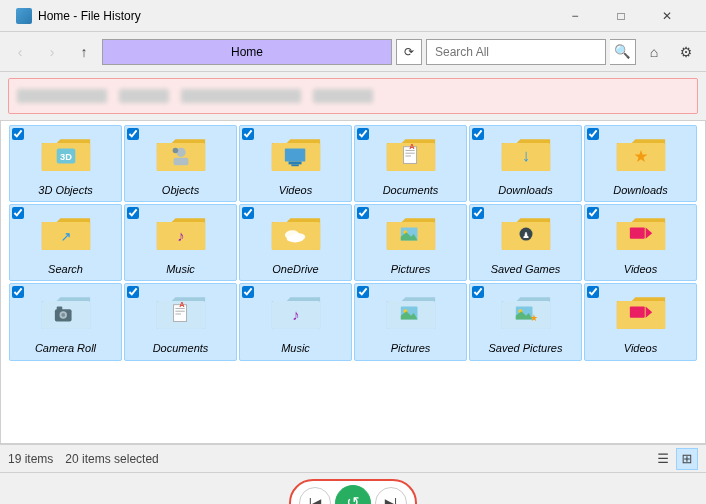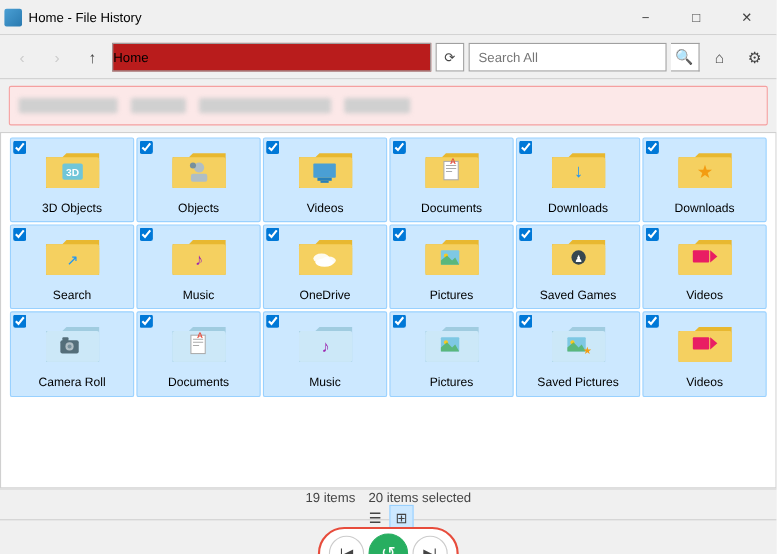--- a/index.html
+++ b/index.html
@@ -4,21 +4,21 @@
   <style>
     * { box-sizing: border-box; margin: 0; padding: 0; }
     body { font-family: 'Segoe UI', Arial, sans-serif; font-size: 12px; background: #f0f0f0; width: 706px; height: 504px; overflow: hidden; }
 
     
     .title-bar {
       background: #f0f0f0;
       height: 32px;
       display: flex;
       align-items: center;
-      padding: 0 4px;
+      padding: 0 16px;
       border-bottom: 1px solid #d0d0d0;
     }
     .title-bar-icon {
       width: 16px; height: 16px; margin-right: 6px;
       background: linear-gradient(135deg, #4a9fd4, #2a7ab0);
       border-radius: 2px;
     }
     .title-bar-text {
       flex: 1;
       font-size: 12px;
@@ -65,24 +65,25 @@
       background: transparent;
       cursor: pointer;
       font-size: 14px;
       color: #444;
       display: flex; align-items: center; justify-content: center;
     }
     .address-input {
       flex: 1;
       height: 26px;
       border: 1px solid #a0a0a0;
-      background: #b91c1c;
+      background: #c4b5fd;
       padding: 0 0;
       font-size: 12px;
       outline: none;
+      text-align: center;
     }
     .refresh-btn {
       width: 26px; height: 26px;
       border: 1px solid #a0a0a0;
       background: #fff;
       cursor: pointer;
       display: flex; align-items: center; justify-content: center;
       font-size: 12px;
       color: #444;
     }
@@ -175,32 +176,32 @@
       width: 56px; height: 52px;
       display: flex; align-items: center; justify-content: center;
       position: relative;
     }
     .file-label {
       font-size: 11px;
       text-align: center;
       color: #000;
       margin-top: 2px;
       line-height: 1.2;
+      font-style: italic;
     }
 
     
     .status-bar {
       height: 28px;
       background: #f0f0f0;
       border-top: 1px solid #d0d0d0;
       display: flex;
       align-items: center;
       padding: 0 8px;
       justify-content: space-between;
-      flex-direction: column;
     }
     .status-text {
       font-size: 12px;
       color: #444;
       display: flex;
       gap: 12px;
     }
     .view-controls {
       display: flex;
       gap: 2px;

